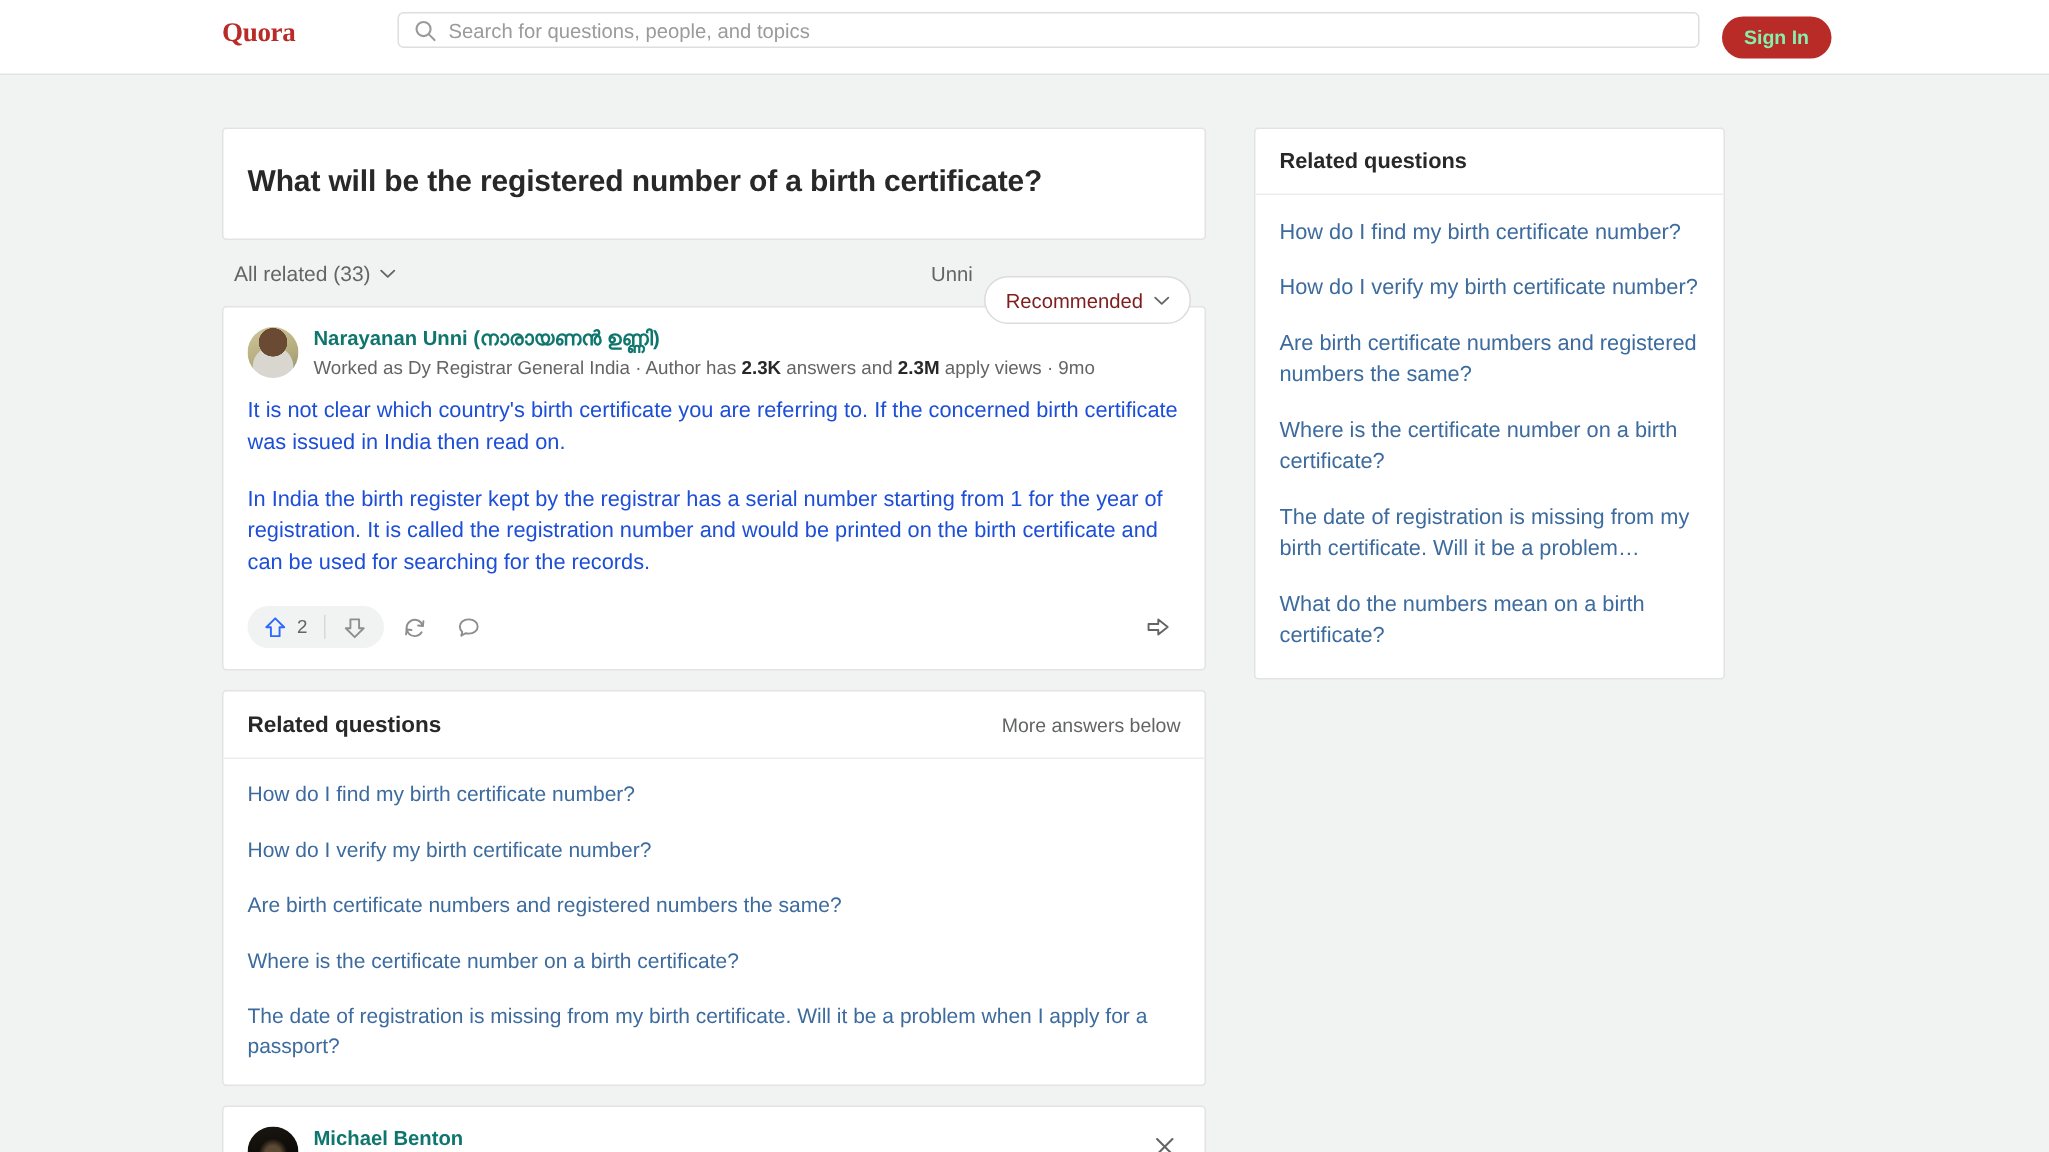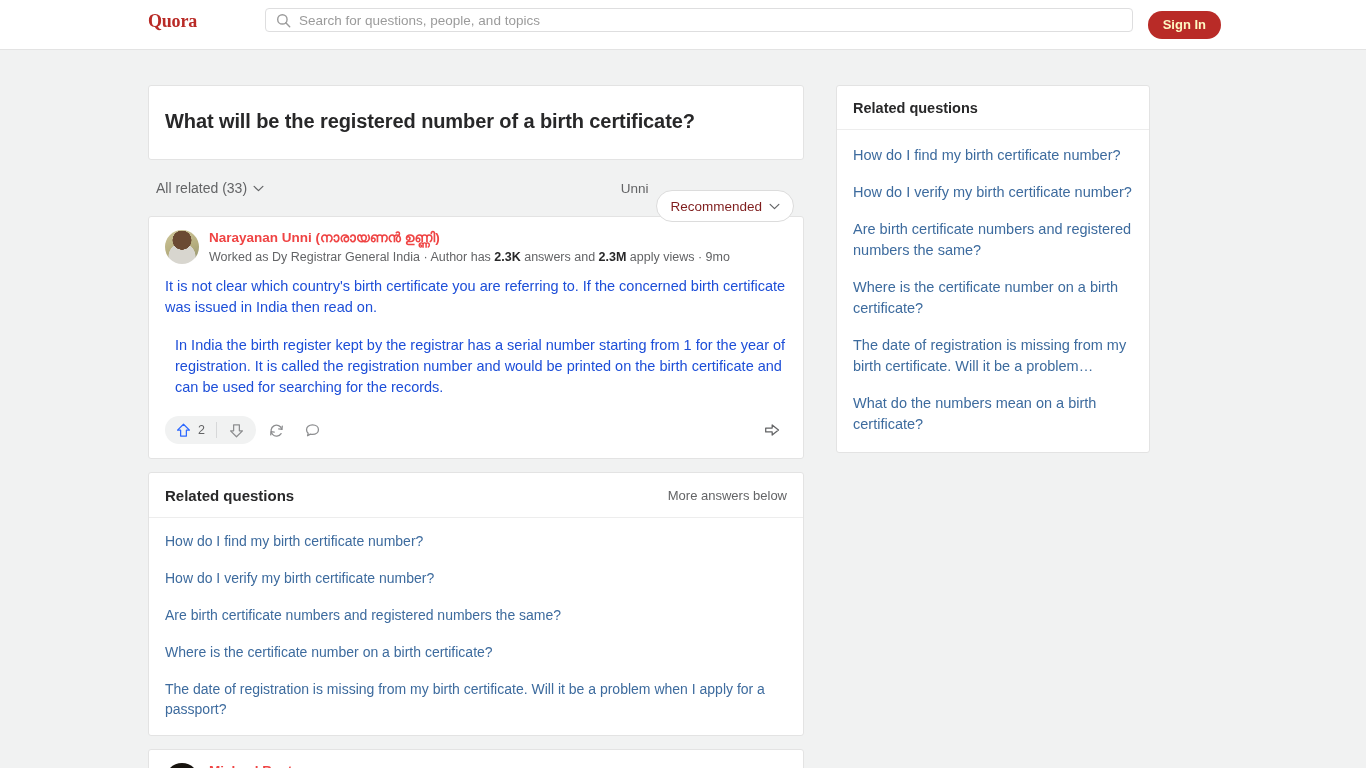--- a/index.html
+++ b/index.html
@@ -56,21 +56,21 @@
     width: 100%;
   }
   .search-input::placeholder { color: #9b9b9b; }
   .signin-btn {
     position: absolute;
     right: 145px;
     top: 11px;
     height: 28px;
     padding: 0 15px;
     background: #b92b27;
-    color: #fef9c3;
+    color: #86efac;
     border: none;
     border-radius: 14px;
     font-family: "Liberation Sans", sans-serif;
     font-weight: bold;
     font-size: 13px;
     cursor: pointer;
     line-height: 28px;
   }
 
   
@@ -102,21 +102,21 @@
     color: #282829;
     line-height: 1.35;
     letter-spacing: -0.1px;
   }
 
   
   .filter-row {
     display: flex;
     align-items: center;
     justify-content: space-between;
-    height: 56px;
+    height: 44px;
     padding: 0 10px 0 8px;
   }
   .all-related {
     display: flex;
     align-items: center;
     gap: 6px;
     font-size: 14px;
     color: #636466;
     cursor: pointer;
   }
@@ -157,39 +157,39 @@
   }
   .avatar-2 {
     background:
       radial-gradient(ellipse at 50% 55%, #5d4a35 0 22%, rgba(93,74,53,0) 40%),
       linear-gradient(165deg, #1b1711 0%, #0d0b08 60%, #241d14 100%);
   }
   .author-meta { min-width: 0; }
   .author-name {
     font-size: 13.5px;
     font-weight: bold;
-    color: #ef4444;
+    color: #0f766e;
     line-height: 18px;
   }
   .author-cred {
     font-size: 12.5px;
     color: #636466;
     line-height: 18px;
     margin-top: 1px;
   }
   .author-cred b { color: #282829; font-weight: bold; }
 
   .answer-body { margin-top: 10px; }
   .answer-body p {
     font-size: 14.5px;
     line-height: 21px;
     color: #1d4ed8;
     margin-bottom: 17px;
   }
-  .answer-body p:last-child { margin-bottom: 0; margin-left: 10px; }
+  .answer-body p:last-child { margin-bottom: 0; }
 
   
   .action-bar {
     display: flex;
     align-items: center;
     height: 40px;
     margin-top: 12px;
     position: relative;
   }
   .vote-pill {

